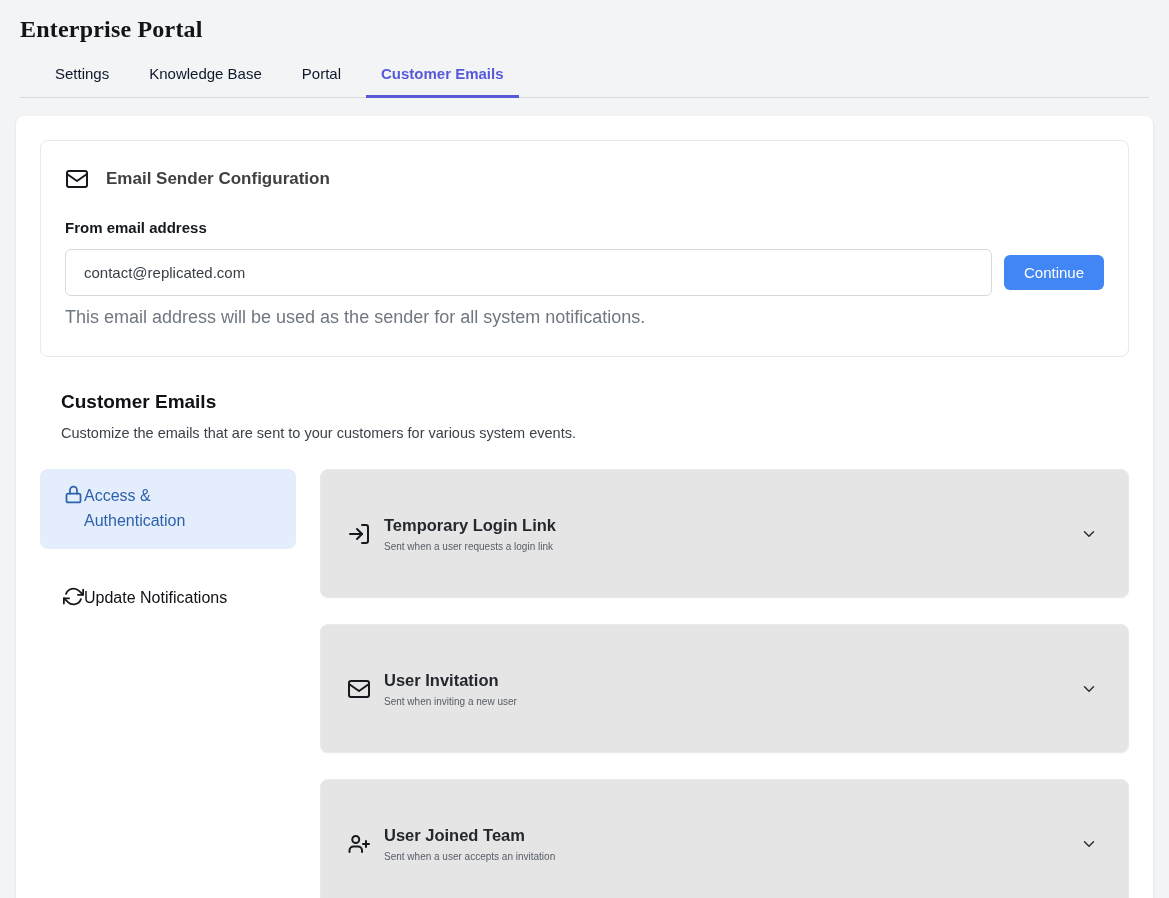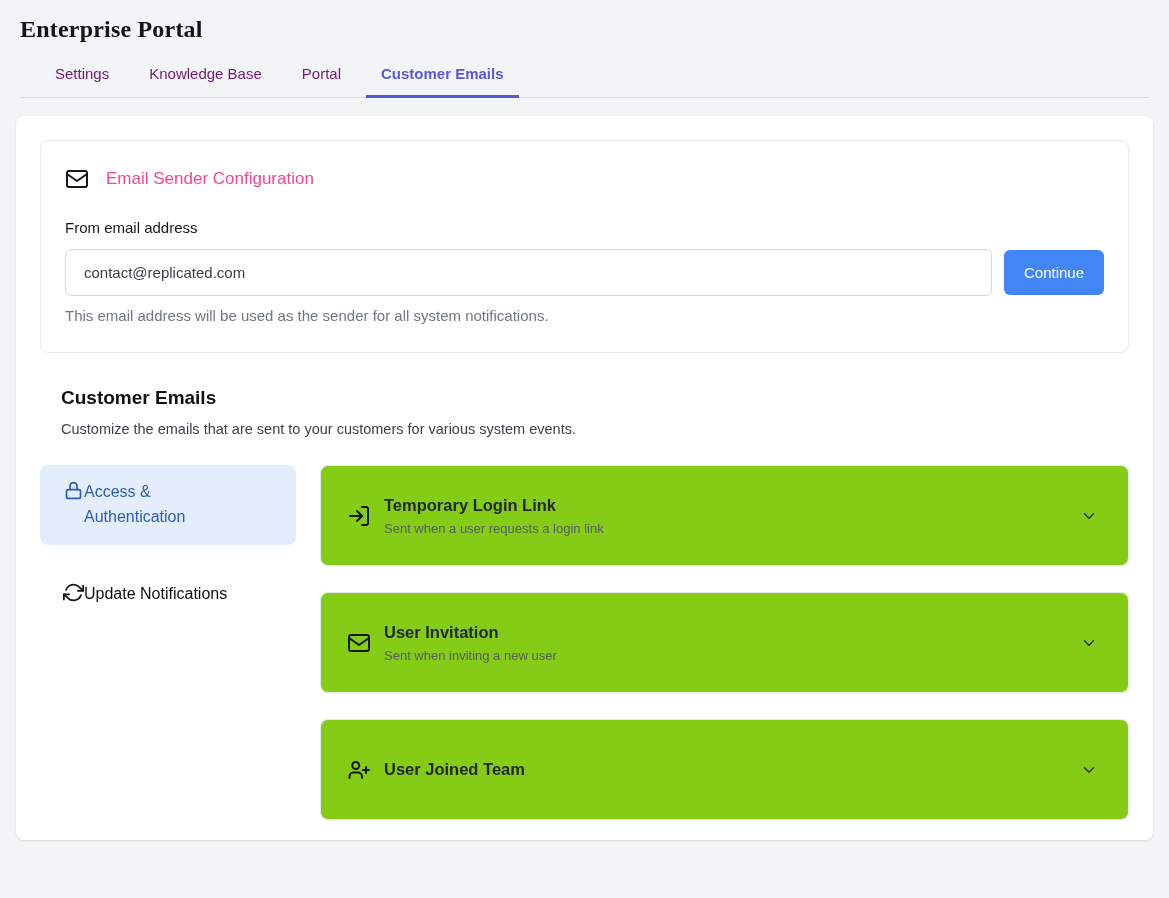--- a/index.html
+++ b/index.html
@@ -27,21 +27,21 @@
   .page-header{padding:16px 20px 0;}
   .page-title{
     font-size:24px;font-weight:700;color:#111418;letter-spacing:.2px;font-family:Liberation Serif, serif;
   }
   .tab-bar{
     display:flex;align-items:flex-end;gap:40px;
     margin-top:22px;padding:0 0 0 35px;
     border-bottom:1px solid #d9dcdf;
   }
   .tab{
-    position:relative;font-size:15px;color:#701a75;
+    position:relative;font-size:15px;color:#0f172a;
     padding-bottom:15px;cursor:pointer;white-space:nowrap;
   }
   .tab.active{color:var(--accent-tab);font-weight:700;}
   .tab.active::after{
     content:"";position:absolute;left:-15px;right:-15px;bottom:-1px;
     height:3px;background:var(--accent-tab);
   }
 
   
   .container{
@@ -50,40 +50,40 @@
     padding:24px 24px 20px;
   }
 
   
   .sender-card{
     border:1px solid var(--card-border);border-radius:8px;
     padding:26px 24px 28px;margin-bottom:34px;
   }
   .card-head{display:flex;align-items:center;gap:17px;}
   .card-head .icon{color:#15181c;}
-  .card-title{font-size:17px;font-weight:400;color:#ec4899;}
+  .card-title{font-size:17px;font-weight:700;color:#404040;}
   .card-desc{
     margin:8px 0 0 41px;font-size:15.5px;line-height:1.7;
     color:var(--text-gray);max-width:980px;
   }
   .from-label{
-    display:block;margin:28px 0 13px;font-size:15px;font-weight:400;color:var(--text-dark);
+    display:block;margin:28px 0 13px;font-size:15px;font-weight:700;color:var(--text-dark);
   }
   .input-row{display:flex;align-items:center;}
   .email-input{
     flex:1;height:47px;border:1px solid #d6d9dd;border-radius:6px;
     padding:8px 18px;font-size:15px;color:#3a4048;outline:none;
     font-family:"Liberation Sans","DejaVu Sans",sans-serif;background:#fff;
   }
   .continue-btn{
-    margin-left:12px;height:45px;padding:0 20px;border:none;border-radius:6px;
+    margin-left:12px;height:35px;padding:0 20px;border:none;border-radius:6px;
     background:var(--primary-button);color:#fff;font-size:15px;cursor:pointer;
     font-family:"Liberation Sans","DejaVu Sans",sans-serif;
   }
-  .helper-text{margin-top:11px;font-size:15px;color:var(--text-muted);}
+  .helper-text{margin-top:11px;font-size:18px;color:var(--text-muted);}
 
   
   .section-title{font-size:19px;font-weight:700;color:#0f1115;margin:0 0 12px 21px;}
   .section-sub{font-size:14.5px;color:#3c424a;margin:0 0 28px 21px;}
 
   .two-col{display:flex;align-items:flex-start;gap:24px;}
 
   .cats{width:256px;flex:0 0 256px;}
   .cat{
     display:flex;
@@ -92,28 +92,28 @@
   .cat .icon{color:#15181c;flex:0 0 auto;}
   .cat-label{font-size:16px;font-weight:500;color:#0f1115;line-height:1.55;}
   .cat.active{background:var(--active-category-bg);}
   .cat.active .icon{color:var(--active-category-text);}
   .cat.active .cat-label{color:var(--active-category-text);font-weight:500;max-width:150px;}
   .cat + .cat{margin-top:22px;}
 
   .templates{flex:1;display:flex;flex-direction:column;gap:26px;}
   .template-card{
     display:flex;align-items:center;
-    border:1px solid var(--card-border);border-radius:8px;background:#84cc16;
-    height:101px;padding:0 30px 0 26px;cursor:pointer;
+    border:1px solid var(--card-border);border-radius:8px;background:#e5e5e5;
+    height:129px;padding:0 30px 0 26px;cursor:pointer;
     box-shadow:0 1px 2px rgba(16,24,40,.03);
   }
   .template-card .icon{color:#15181c;flex:0 0 auto;}
   .tpl-text{margin-left:13px;display:flex;flex-direction:column;gap:6px;}
   .tpl-title{font-size:16.5px;font-weight:700;color:#24282e;}
-  .tpl-sub{font-size:13px;color:#565d66;}
+  .tpl-sub{font-size:10px;color:#565d66;}
   .chev{margin-left:auto;color:#2b2f35;display:flex;}
 </style>
 </head>
 <body>
 
 <header class="page-header">
   <h1 class="page-title">Enterprise Portal</h1>
   <nav class="tab-bar">
     <div class="tab">Settings</div>
     <div class="tab">Knowledge Base</div>
@@ -212,20 +212,21 @@
         <span class="icon">
           <svg width="24" height="24" viewBox="0 0 24 24" fill="none" stroke="currentColor" stroke-width="2" stroke-linecap="round" stroke-linejoin="round">
               <path d="M15 20v-1.5a4 4 0 0 0-4-4H6.5a4 4 0 0 0-4 4V20"></path>
               <circle cx="8.75" cy="7.5" r="3.5"></circle>
               <line x1="19" y1="9" x2="19" y2="15"></line>
               <line x1="16" y1="12" x2="22" y2="12"></line>
             </svg>
         </span>
         <div class="tpl-text">
           <div class="tpl-title">User Joined Team</div>
+          <div class="tpl-sub">Sent when a user accepts an invitation</div>
         </div>
         <span class="chev">
           <svg width="18" height="18" viewBox="0 0 24 24" fill="none" stroke="currentColor" stroke-width="2" stroke-linecap="round" stroke-linejoin="round">
               <polyline points="6 9 12 15 18 9"></polyline>
             </svg>
         </span>
       </div>
 
     </div>
   </div>

